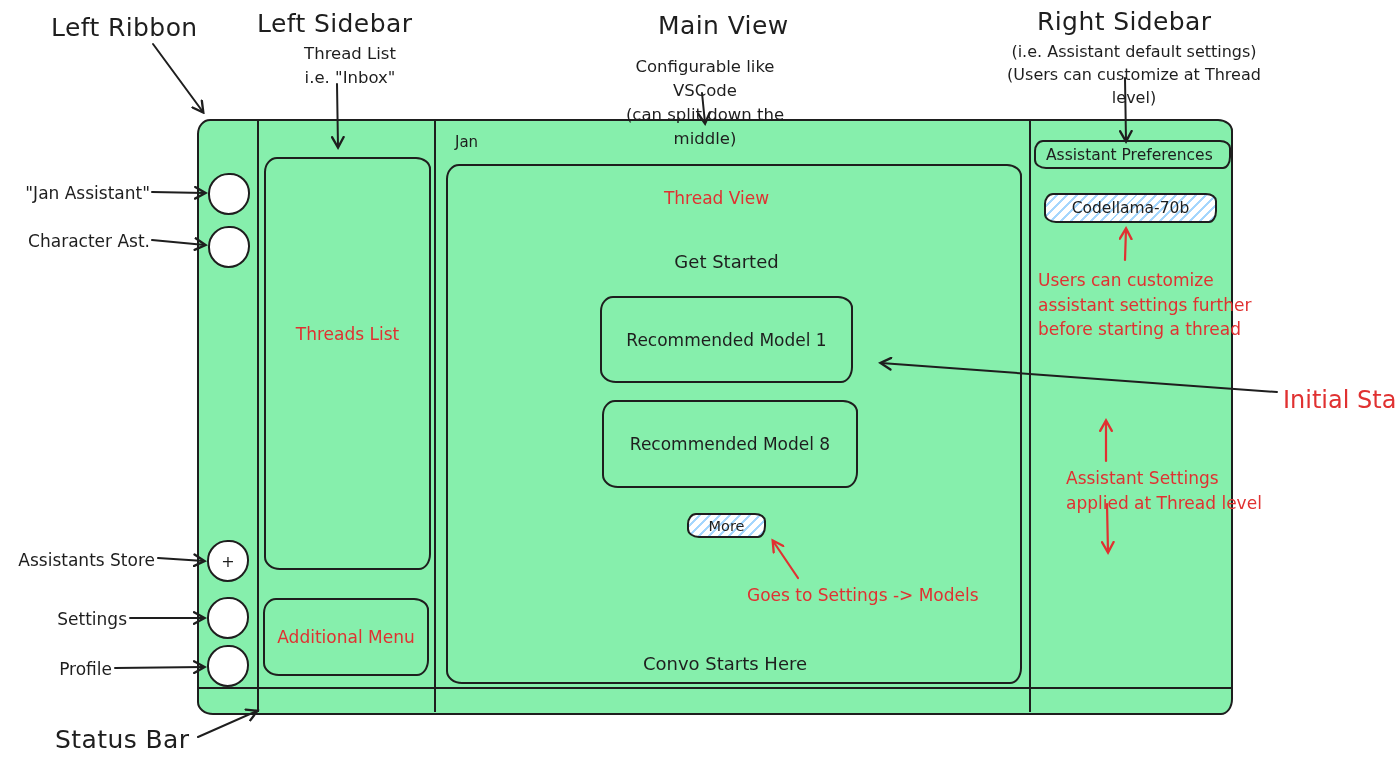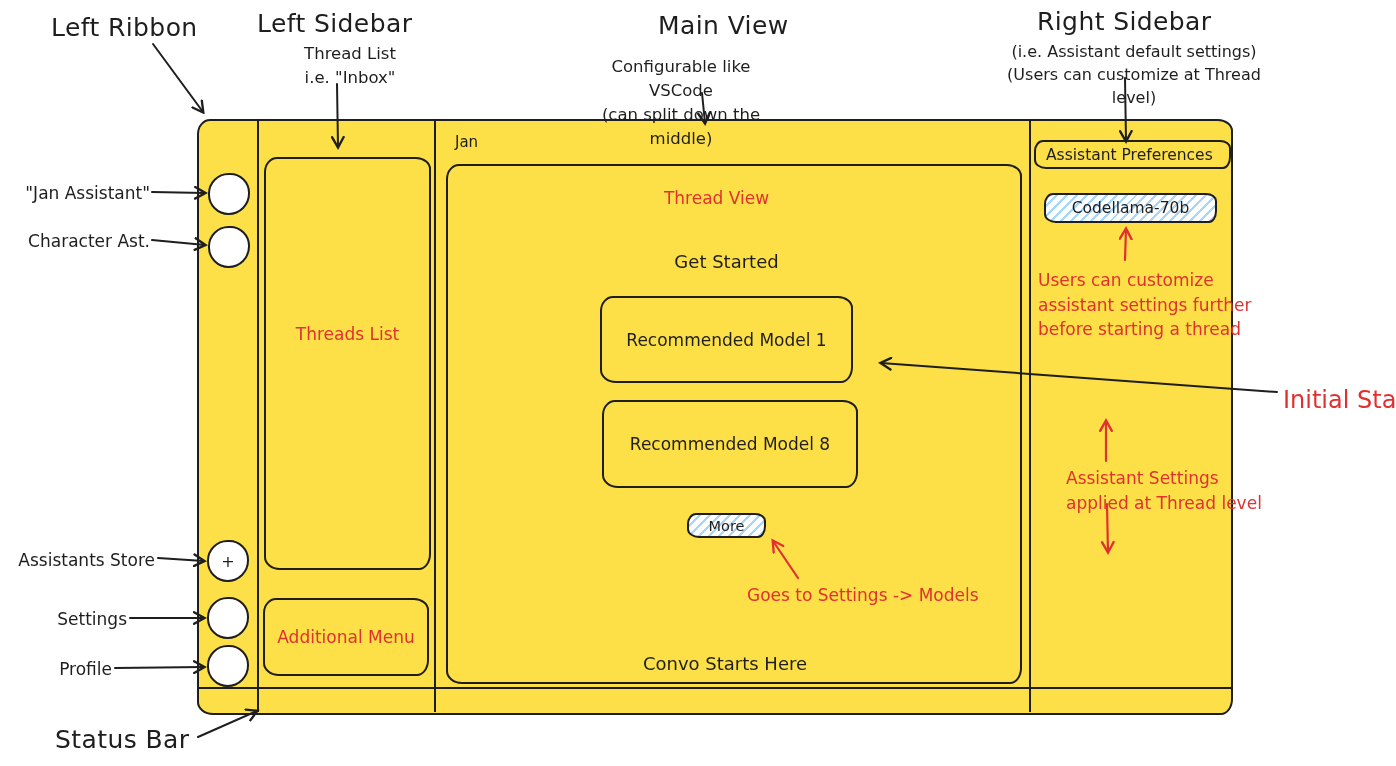--- a/index.html
+++ b/index.html
@@ -7,21 +7,21 @@
     --red:#e03131;
   }
   html,body{margin:0;padding:0;background:#ffffff;}
   body{font-family:"DejaVu Sans", sans-serif; color:var(--ink);}
   .canvas{position:relative;width:1396px;height:766px;background:#ffffff;overflow:hidden;}
   .abs{position:absolute;}
   
   .sketch{
     position:absolute;
     border:2.4px solid var(--ink);
-    background:#fde047;
+    background:#86efac;
     border-radius:13px 15px 12px 16px / 15px 12px 16px 13px;
     box-sizing:border-box;
   }
   .sketch.small{border-radius:9px 11px 8px 12px / 11px 8px 12px 9px;}
   .vline{position:absolute;width:0;border-left:2.4px solid var(--ink);}
   .hline{position:absolute;height:0;border-top:2.2px solid var(--ink);}
   .circle{
     position:absolute;width:42px;height:42px;box-sizing:border-box;
     border:2.4px solid var(--ink);border-radius:50% 48% 52% 50%;
     background:#fff;display:flex;align-items:center;justify-content:center;
@@ -98,21 +98,21 @@
     <span>Codellama-70b</span>
   </div>
 
   <div class="title" style="left:51px;top:13px;">Left Ribbon</div>
 
   <div class="title" style="left:257px;top:9px;">Left Sidebar</div>
   <div class="caption" style="left:280px;top:42px;width:140px;">Thread List
 i.e. "Inbox"</div>
 
   <div class="title" style="left:658px;top:11px;">Main View</div>
-  <div class="caption" style="left:581px;top:55px;width:200px;">Configurable like VSCode
+  <div class="caption" style="left:605px;top:55px;width:200px;">Configurable like VSCode
 (can split down the middle)</div>
 
   <div class="title" style="left:1037px;top:7px;">Right Sidebar</div>
   <div class="caption" style="left:988px;top:40px;width:292px;font-size:16px;">(i.e. Assistant default settings)
 (Users can customize at Thread level)</div>
 
   <div class="label" style="left:10px;top:183px;width:140px;">"Jan Assistant"</div>
   <div class="label" style="left:10px;top:231px;width:140px;">Character Ast.</div>
   <div class="label" style="left:10px;top:550px;width:145px;">Assistants Store</div>
   <div class="label" style="left:10px;top:609px;width:117px;">Settings</div>

